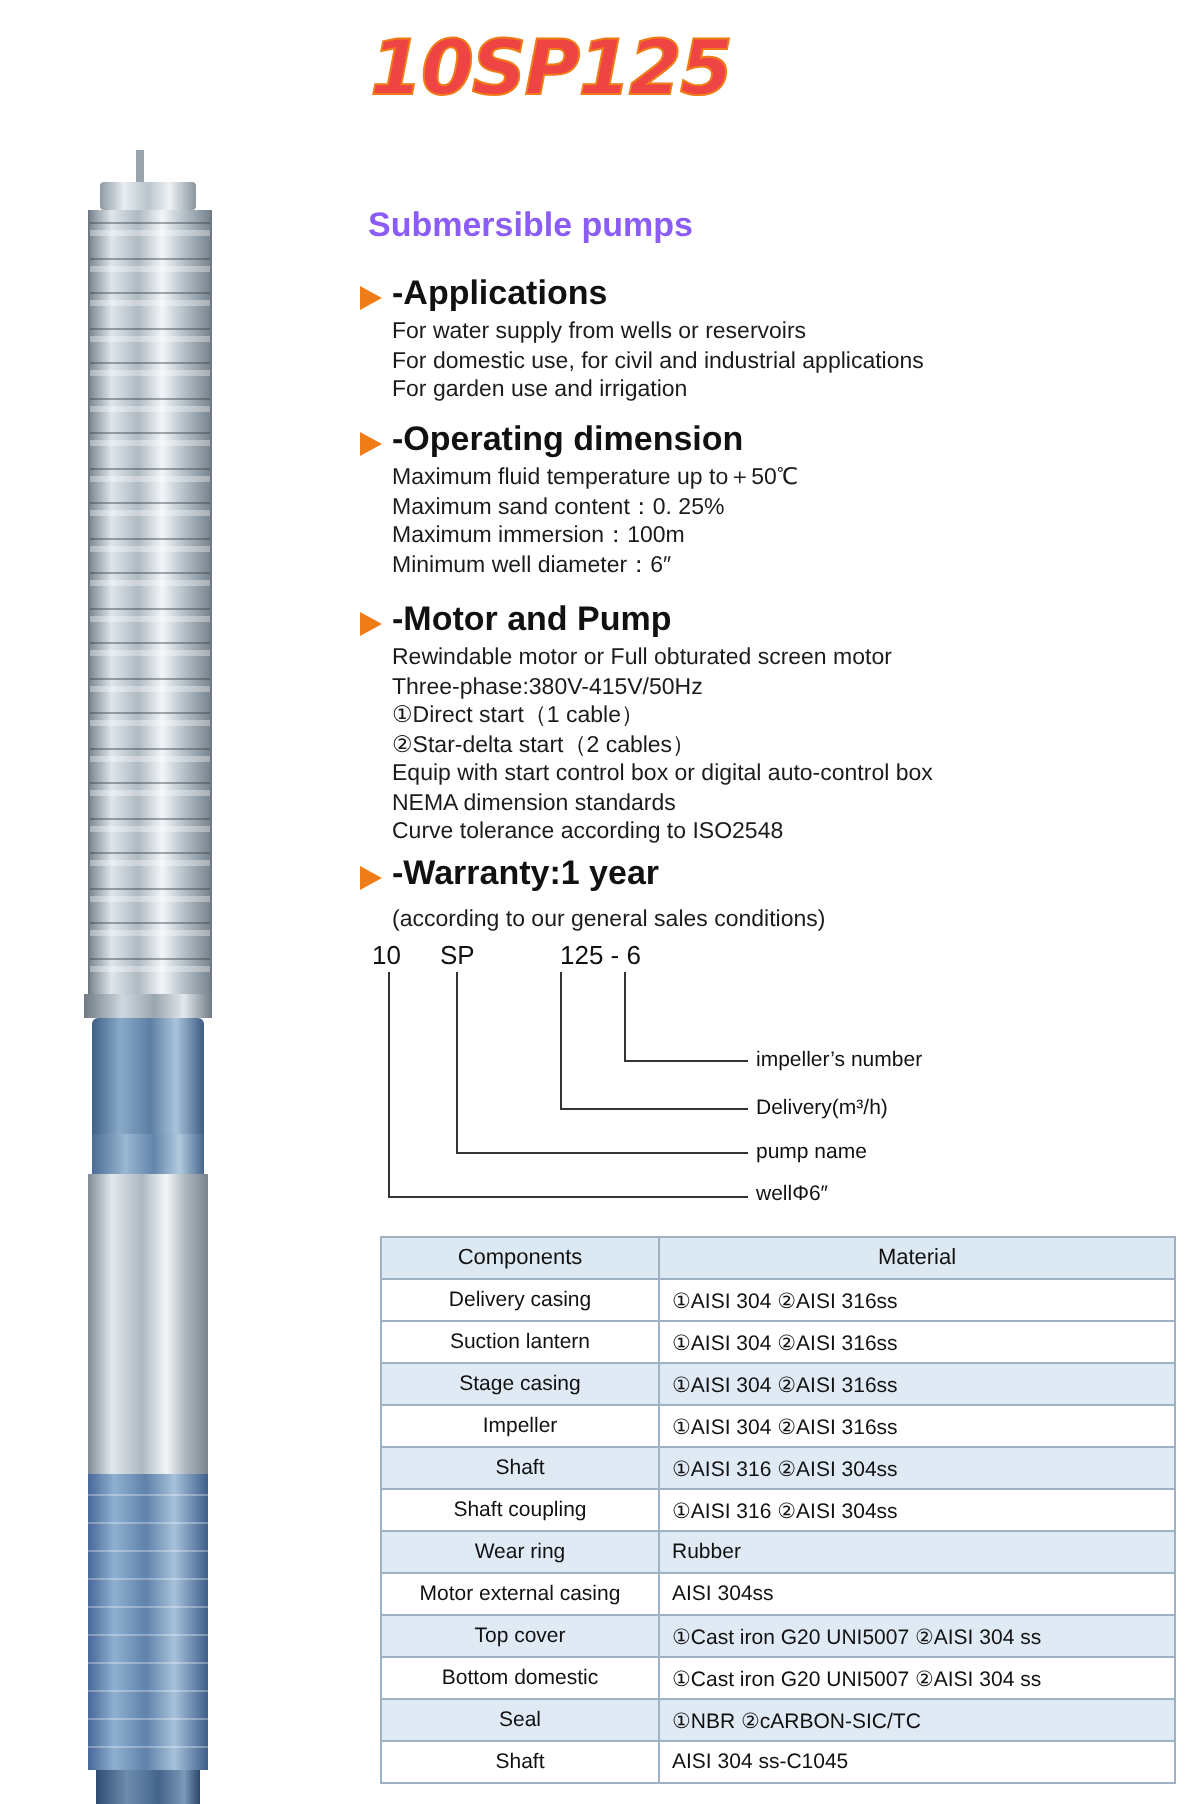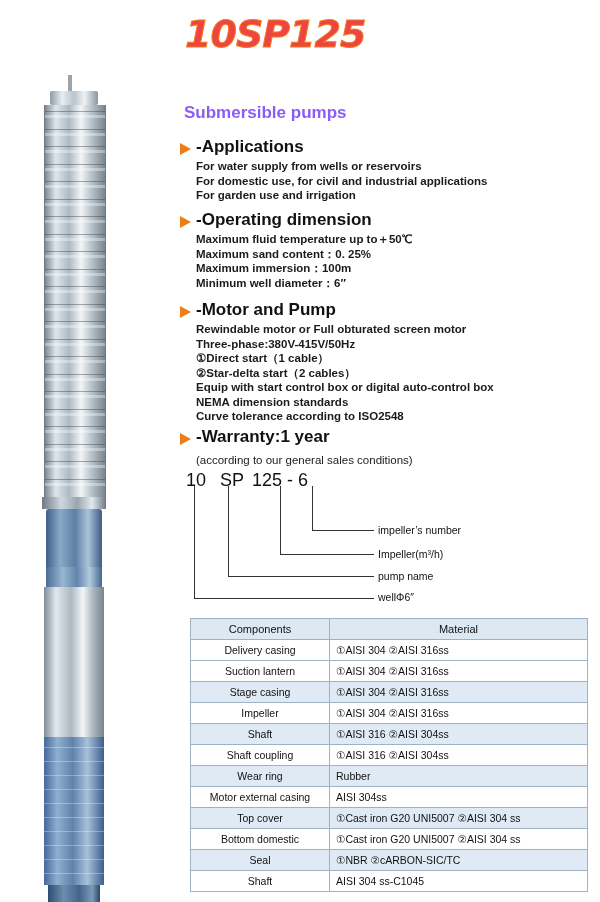--- a/index.html
+++ b/index.html
@@ -172,41 +172,40 @@
     white-space: nowrap;
   }
   .sec-body {
     position: absolute;
     left: 16px;
     top: 19px;
     font-size: 11.5px;
     line-height: 14.5px;
     color: #1b1b1b;
     white-space: nowrap;
-    font-weight: bold;
   }
   .sec-note {
     position: absolute;
     left: 16px;
     top: 20px;
     font-size: 11.5px;
     color: #1b1b1b;
     white-space: nowrap;
   }
   
   .code-area {
     position: absolute;
     left: 180px;
     top: 470px;
     width: 400px;
     height: 150px;
   }
   .code-token {
     position: absolute;
-    font-size: 18px;
+    font-size: 13px;
     color: #111;
   }
   .lead-v {
     position: absolute;
     width: 1px;
     background: #333;
   }
   .lead-h {
     position: absolute;
     height: 1px;
@@ -368,29 +367,29 @@
 
   <div class="section" style="top:430px">
     <span class="marker"></span>
     <div class="sec-head">-Warranty:1 year</div>
     <div class="sec-note" style="top:24px">(according to our general sales conditions)</div>
   </div>
 
   <div class="code-area">
     <div class="code-token" style="left:6px; top:0px">10</div>
     <div class="code-token" style="left:40px; top:0px">SP</div>
-    <div class="code-token" style="left:72px; top:0px">125 - 6</div>
+    <div class="code-token" style="left:100px; top:0px">125 - 6</div>
 
     <div class="lead-v" style="left:132px; top:16px; height:44px"></div>
     <div class="lead-h" style="left:132px; top:60px; width:62px"></div>
     <div class="lead-label" style="left:198px; top:54px">impeller’s number</div>
 
     <div class="lead-v" style="left:100px; top:16px; height:68px"></div>
     <div class="lead-h" style="left:100px; top:84px; width:94px"></div>
-    <div class="lead-label" style="left:198px; top:78px">Impeller(m³/h)</div>
+    <div class="lead-label" style="left:198px; top:78px">Delivery(m³/h)</div>
 
     <div class="lead-v" style="left:48px; top:16px; height:90px"></div>
     <div class="lead-h" style="left:48px; top:106px; width:146px"></div>
     <div class="lead-label" style="left:198px; top:100px">pump name</div>
 
     <div class="lead-v" style="left:14px; top:16px; height:112px"></div>
     <div class="lead-h" style="left:14px; top:128px; width:180px"></div>
     <div class="lead-label" style="left:198px; top:121px">wellΦ6″</div>
   </div>
 

